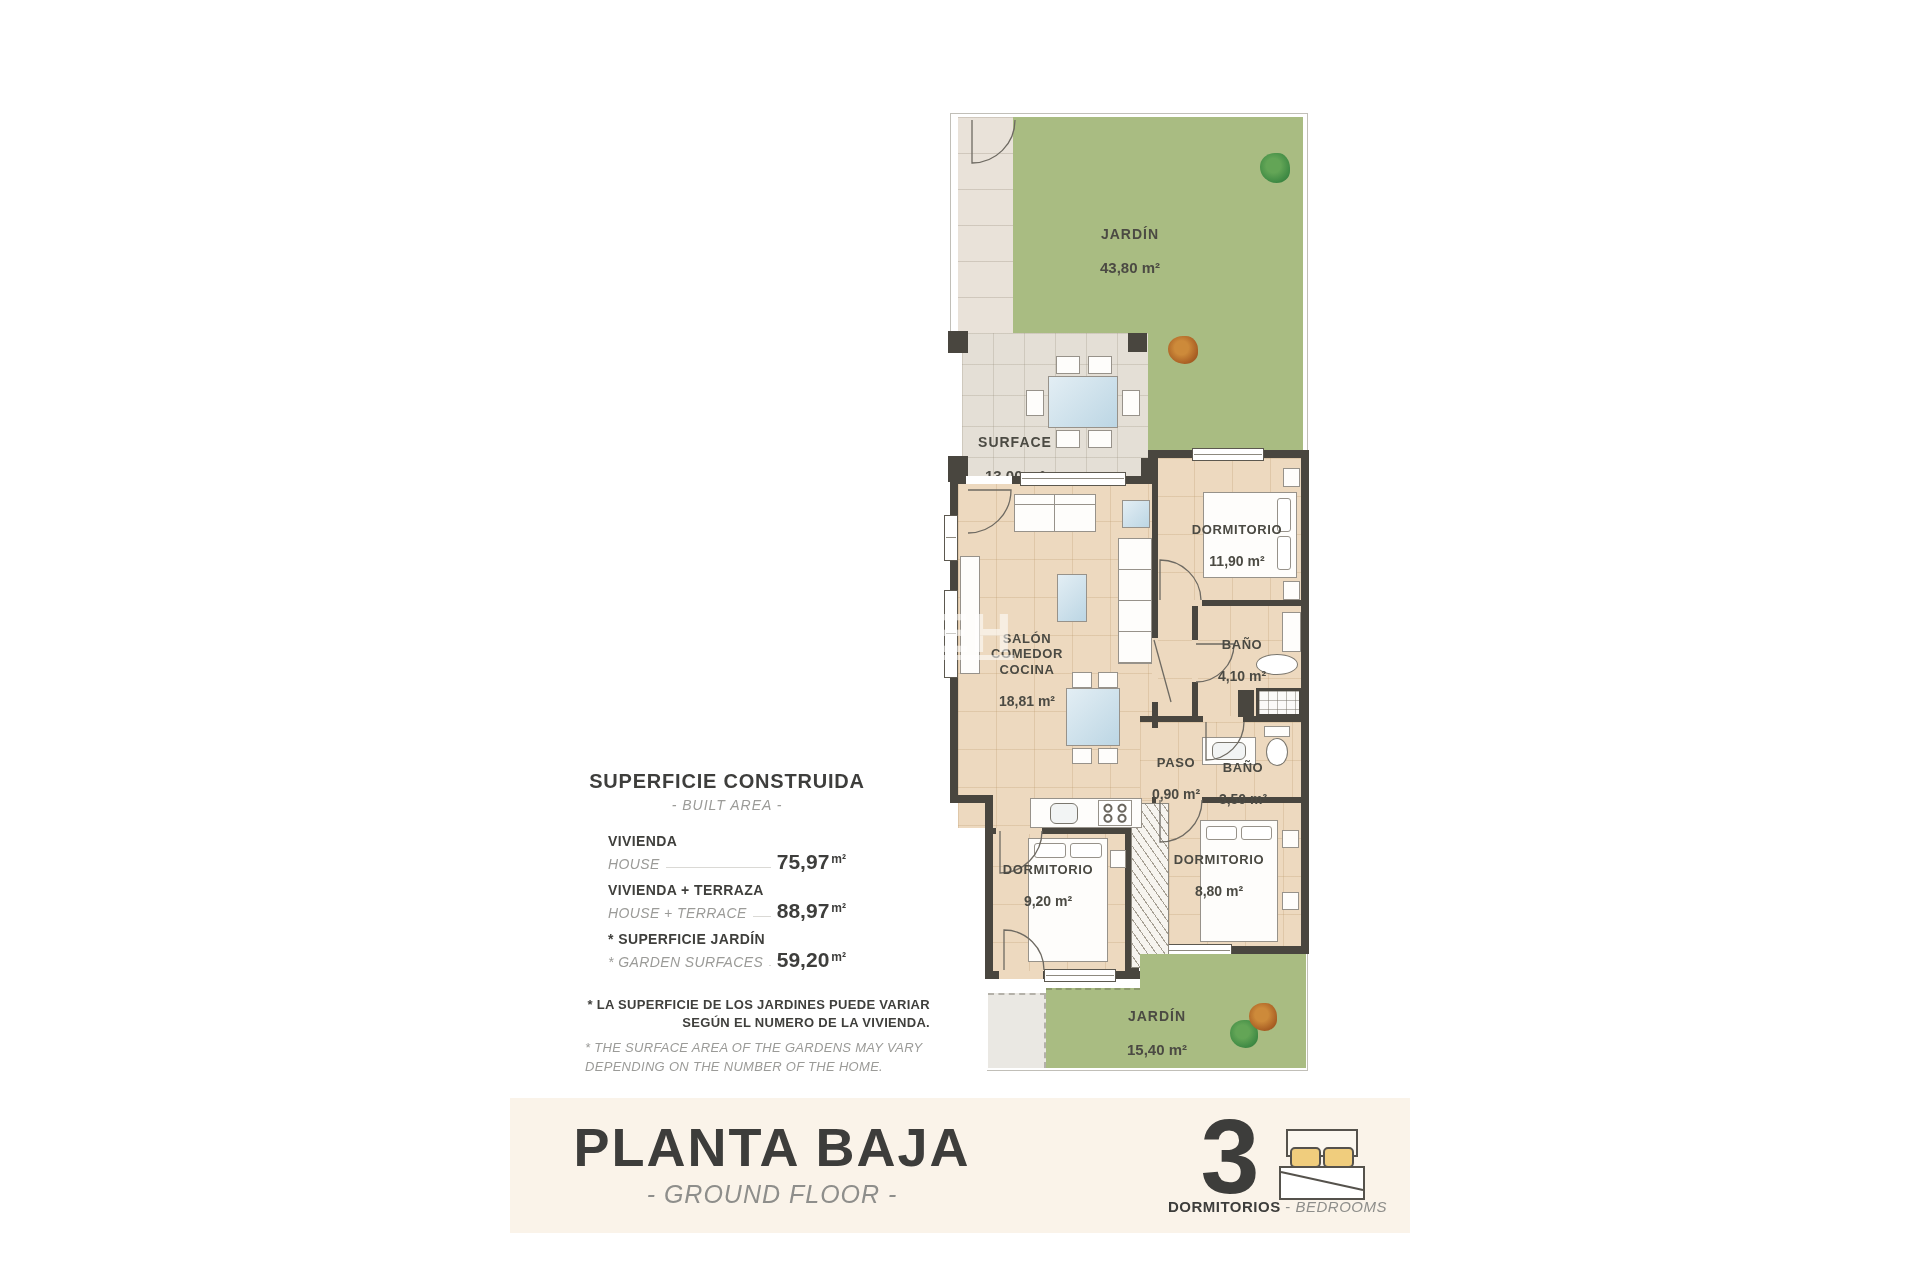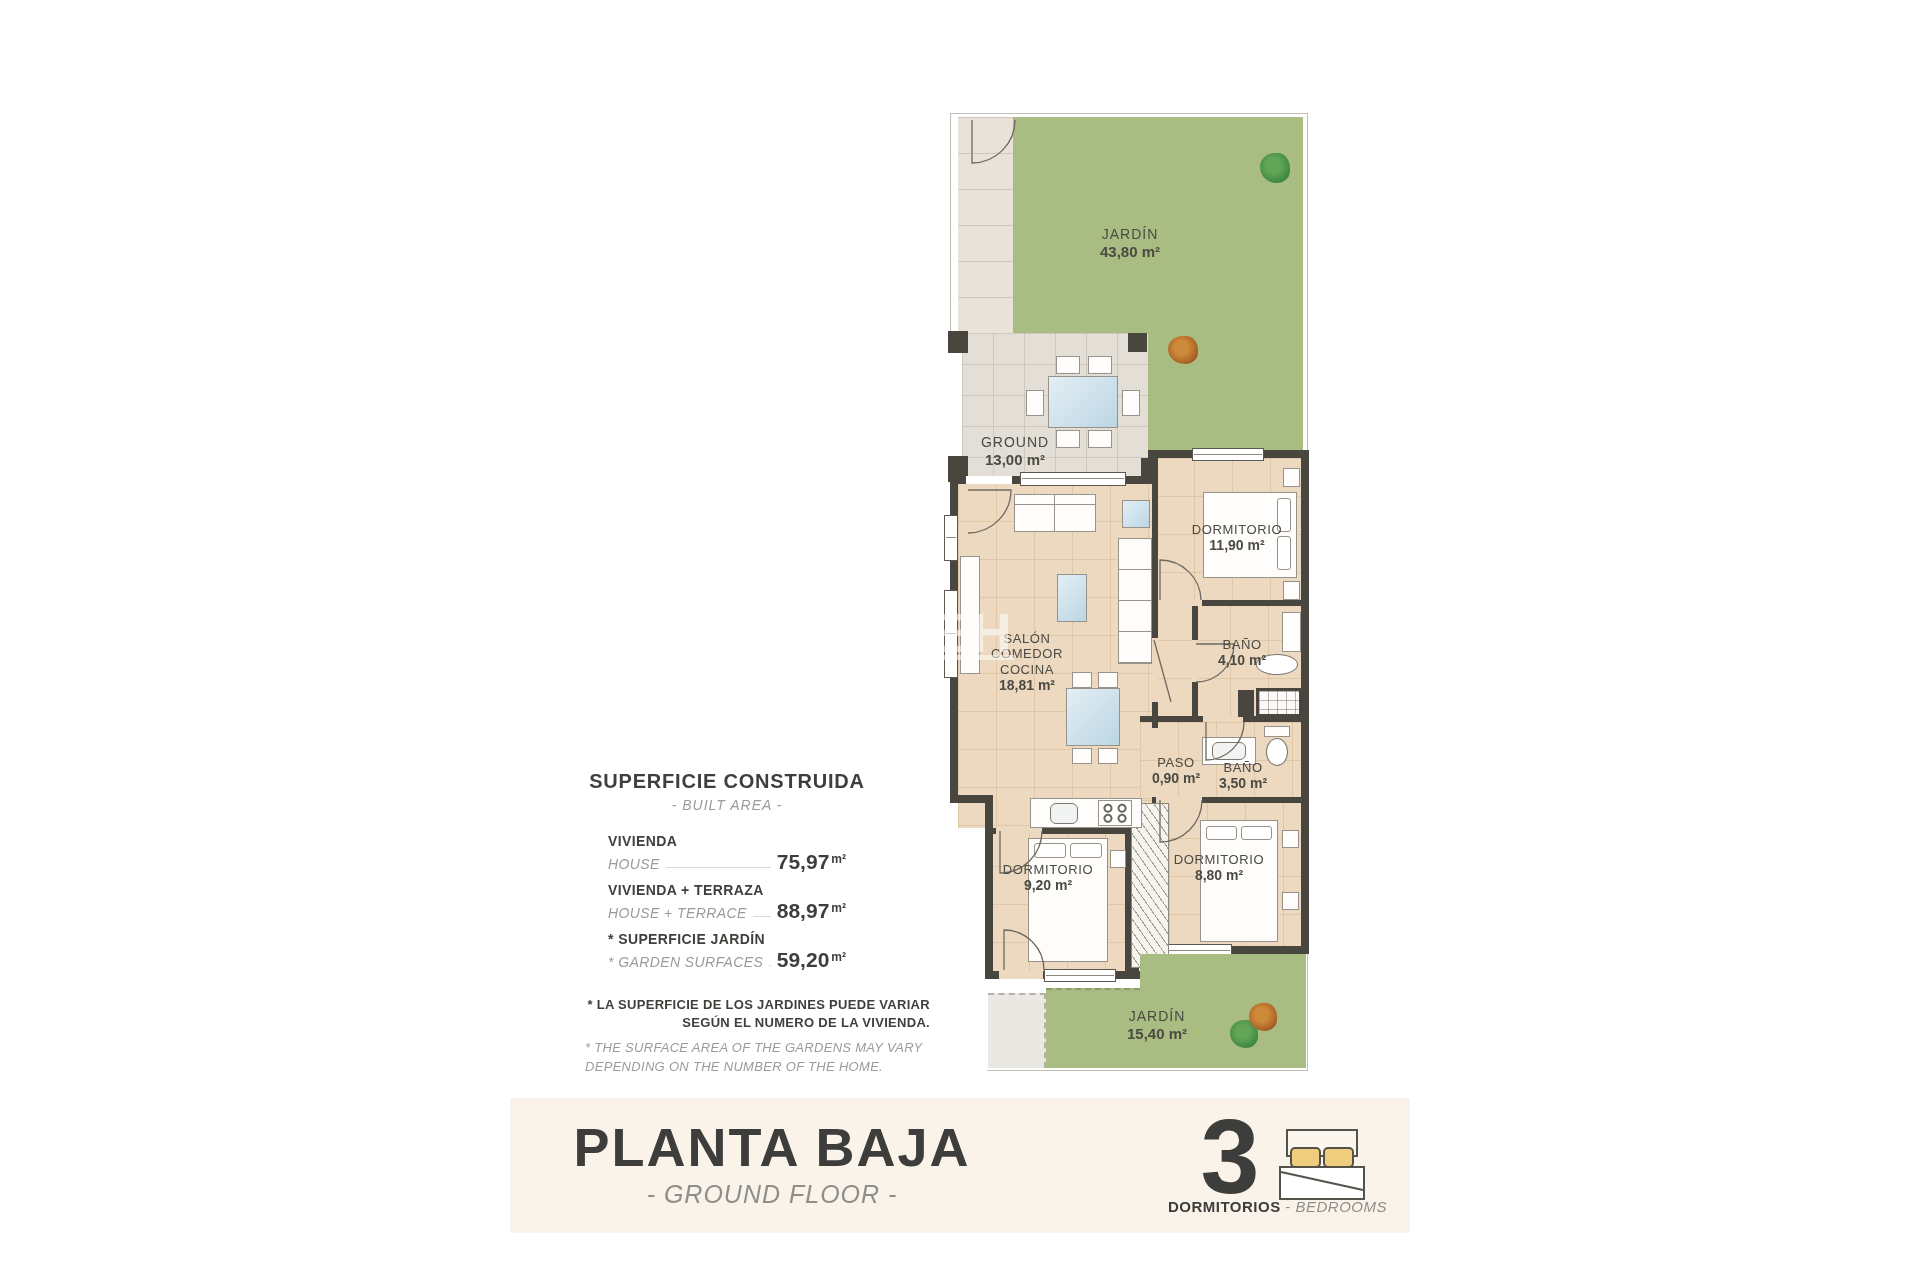--- a/index.html
+++ b/index.html
@@ -42,22 +42,22 @@
   .pillow{background:#fff;border:1px solid #97928a;border-radius:3px;}
   .shelf{background:#fefdfb;border:1px solid #97928a;
     background-image:repeating-linear-gradient(#0000 0 30px,#97928a 30px 31px);}
   .sofa{background:#fefdfb;border:1px solid #97928a;
     background-image:linear-gradient(90deg,#0000 calc(50% - 1px),#97928a calc(50% - 1px) 50%,#0000 50%),
                      linear-gradient(#0000 9px,#97928a 9px 10px,#0000 10px);}
   .bush{border-radius:55% 45% 50% 62%/52% 56% 45% 60%;}
   .bushg{background:radial-gradient(circle at 45% 42%,#63a556 0 30%,#3f8a44 70%,#2f6f38 100%);}
   .busho{background:radial-gradient(circle at 45% 42%,#cd8a3a 0 30%,#a95f24 70%,#8a4d1e 100%);}
   .rlabel{color:#4b4a43;text-align:center;line-height:1.18;}
-  .rname{font-weight:400;font-size:13px;letter-spacing:.6px;}
-  .rarea{font-weight:700;font-size:14px;margin-top:0;}
+  .rname{font-weight:700;font-size:13px;letter-spacing:.6px;}
+  .rarea{font-weight:700;font-size:14px;margin-top:16px;}
   .big .rname{font-size:14px;letter-spacing:1px;}
   .big .rarea{font-size:15px;}
   .watermark{color:rgba(255,255,255,.55);font-weight:700;font-size:56px;letter-spacing:2px;text-decoration:underline;}
   
   .sum-title{font-weight:700;font-size:20px;color:#3e3e3c;letter-spacing:.8px;text-align:center;}
   .sum-sub{font-style:italic;font-size:14px;color:#9b9b98;letter-spacing:1px;text-align:center;}
   .srow{margin-bottom:10px;}
   .srow .es{font-weight:700;font-size:14px;color:#3f3f3c;letter-spacing:.4px;}
   .srow .enline{display:flex;align-items:flex-end;margin-top:2px;}
   .srow .en{font-style:italic;font-size:14px;color:#9b9b98;letter-spacing:.4px;white-space:nowrap;}
@@ -105,21 +105,21 @@
   <div class="a wall" style="left:1141px;top:458px;width:19px;height:24px;"></div>
 
   <div class="a furn" style="left:1056px;top:356px;width:24px;height:18px;"></div>
   <div class="a furn" style="left:1088px;top:356px;width:24px;height:18px;"></div>
   <div class="a furn" style="left:1056px;top:430px;width:24px;height:18px;"></div>
   <div class="a furn" style="left:1088px;top:430px;width:24px;height:18px;"></div>
   <div class="a furn" style="left:1026px;top:390px;width:18px;height:26px;"></div>
   <div class="a furn" style="left:1122px;top:390px;width:18px;height:26px;"></div>
   <div class="a glass" style="left:1048px;top:376px;width:70px;height:52px;"></div>
   <div class="a rlabel big" style="left:955px;top:434px;width:120px;">
-    <div class="rname">GROUND</div>
+    <div class="rname">SURFACE</div>
     <div class="rarea">13,00 m²</div>
   </div>
 
   <div class="a floor" style="left:958px;top:483px;width:196px;height:345px;"></div>
   <div class="a floor" style="left:1156px;top:458px;width:147px;height:144px;"></div>
   <div class="a floor" style="left:1154px;top:602px;width:149px;height:120px;"></div>
   <div class="a floor" style="left:1140px;top:722px;width:163px;height:106px;"></div>
   <div class="a floor" style="left:991px;top:828px;width:140px;height:143px;"></div>
   <div class="a floor" style="left:1131px;top:800px;width:172px;height:146px;"></div>
 

